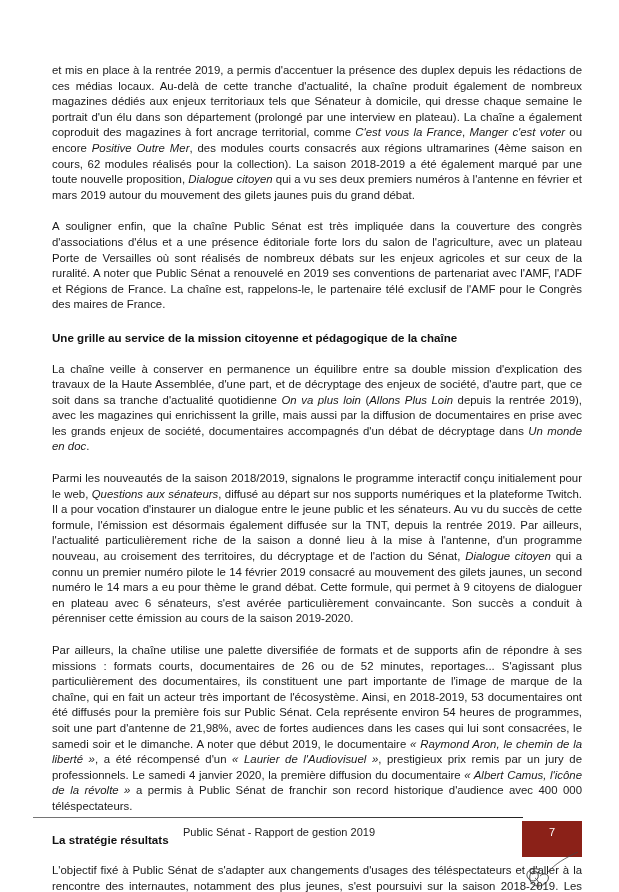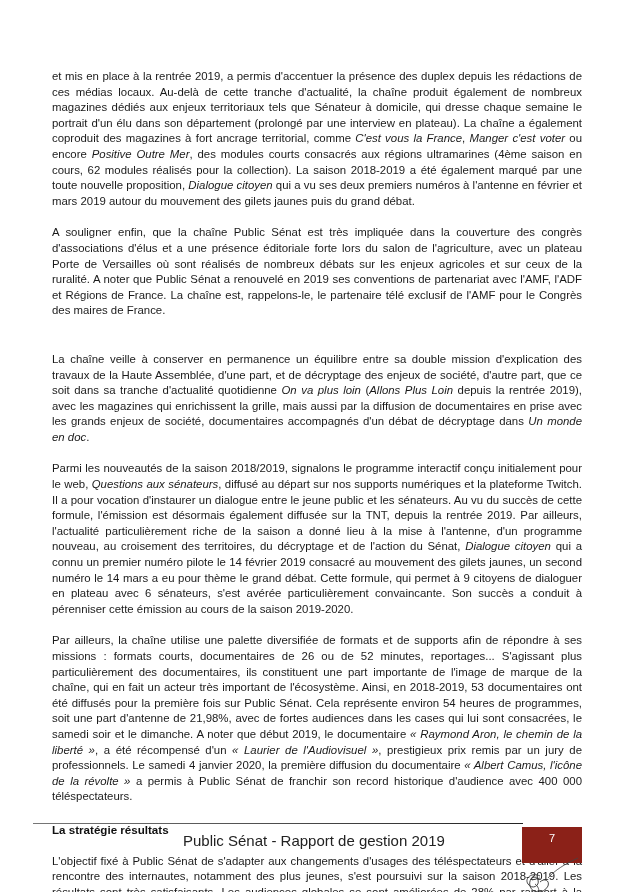--- a/index.html
+++ b/index.html
@@ -1,36 +1,36 @@
 <!DOCTYPE html>
 <html><head>
 <meta charset="utf-8">
 <style>
   html, body { margin: 0; padding: 0; background: #ffffff; }
   body { width: 619px; height: 892px; position: relative; overflow: hidden; }
-  .page { position: absolute; left: 0; top: 6px; width: 619px; height: 672px; background: #fff; }
+  .page { position: absolute; left: 0; top: 0; width: 619px; height: 672px; background: #fff; }
   .content {
     position: absolute; left: 52px; top: 63px; width: 530px;
     font-family: "Liberation Sans", sans-serif;
     font-size: 11.4px; line-height: 15.6px; color: #1a1a1a;
   }
   .content p { margin: 0; text-align: justify; }
   .gap { height: 16px; }
   .gap-h { height: 17px; }
   h2 {
     margin: 0; font-size: 11.6px; font-weight: bold; line-height: 15.6px; color: #111;
   }
   em { font-style: italic; }
   .footer-line {
     position: absolute; left: 33px; top: 817px; width: 490px; height: 1px;
     background: linear-gradient(to right, #777, #222);
   }
   .footer-text {
     position: absolute; left: 183px; top: 826px;
-    font-family: "Liberation Sans", sans-serif; font-size: 15px; color: #222;
+    font-family: "Liberation Sans", sans-serif; font-size: 11px; color: #222;
   }
   .page-box {
     position: absolute; left: 522px; top: 821px; width: 60px; height: 36px;
     background: #8b2118; color: #fff; text-align: center;
     font-family: "Liberation Sans", sans-serif; font-size: 11px; line-height: 22px;
   }
   .signature { position: absolute; left: 510px; top: 850px; width: 80px; height: 42px; }
 </style>
 </head>
 <body>
@@ -39,20 +39,21 @@
   <div class="content">
 
     <p><span>et mis en place à la rentrée 2019, a permis d'accentuer la présence des duplex depuis les rédactions de ces médias locaux. Au-delà de cette tranche d'actualité, la chaîne produit également de nombreux magazines dédiés aux enjeux territoriaux tels que Sénateur à domicile, qui dresse chaque semaine le portrait d'un élu dans son département (prolongé par une interview en plateau). La chaîne a également coproduit des magazines à fort ancrage territorial, comme </span><em>C'est vous la France</em><span>, </span><em>Manger c'est voter</em><span> ou encore </span><em>Positive Outre Mer</em><span>, des modules courts consacrés aux régions ultramarines (4ème saison en cours, 62 modules réalisés pour la collection). La saison 2018-2019 a été également marqué par une toute nouvelle proposition, </span><em>Dialogue citoyen</em><span> qui a vu ses deux premiers numéros à l'antenne en février et mars 2019 autour du mouvement des gilets jaunes puis du grand débat.</span></p>
 
     <div class="gap"></div>
 
     <p>A souligner enfin, que la chaîne Public Sénat est très impliquée dans la couverture des congrès d'associations d'élus et a une présence éditoriale forte lors du salon de l'agriculture, avec un plateau Porte de Versailles où sont réalisés de nombreux débats sur les enjeux agricoles et sur ceux de la ruralité. A noter que Public Sénat a renouvelé en 2019 ses conventions de partenariat avec l'AMF, l'ADF et Régions de France. La chaîne est, rappelons-le, le partenaire télé exclusif de l'AMF pour le Congrès des maires de France.</p>
 
     <div class="gap-h"></div>
 
+    <h2>Une grille au service de la mission citoyenne et pédagogique de la chaîne</h2>
 
     <div class="gap"></div>
 
     <p><span>La chaîne veille à conserver en permanence un équilibre entre sa double mission d'explication des travaux de la Haute Assemblée, d'une part, et de décryptage des enjeux de société, d'autre part, que ce soit dans sa tranche d'actualité quotidienne </span><em>On va plus loin</em><span> (</span><em>Allons Plus Loin</em><span> depuis la rentrée 2019), avec les magazines qui enrichissent la grille, mais aussi par la diffusion de documentaires en prise avec les grands enjeux de société, documentaires accompagnés d'un débat de décryptage dans </span><em>Un monde en doc</em><span>.</span></p>
 
     <div class="gap"></div>
 
     <p><span>Parmi les nouveautés de la saison 2018/2019, signalons le programme interactif conçu initialement pour le web, </span><em>Questions aux sénateurs</em><span>, diffusé au départ sur nos supports numériques et la plateforme Twitch. Il a pour vocation d'instaurer un dialogue entre le jeune public et les sénateurs. Au vu du succès de cette formule, l'émission est désormais également diffusée sur la TNT, depuis la rentrée 2019. Par ailleurs, l'actualité particulièrement riche de la saison a donné lieu à la mise à l'antenne, d'un programme nouveau, au croisement des territoires, du décryptage et de l'action du Sénat, </span><em>Dialogue citoyen</em><span> qui a connu un premier numéro pilote le 14 février 2019 consacré au mouvement des gilets jaunes, un second numéro le 14 mars a eu pour thème le grand débat. Cette formule, qui permet à 9 citoyens de dialoguer en plateau avec 6 sénateurs, s'est avérée particulièrement convaincante. Son succès a conduit à pérenniser cette émission au cours de la saison 2019-2020.</span></p>
 
     <div class="gap"></div>

